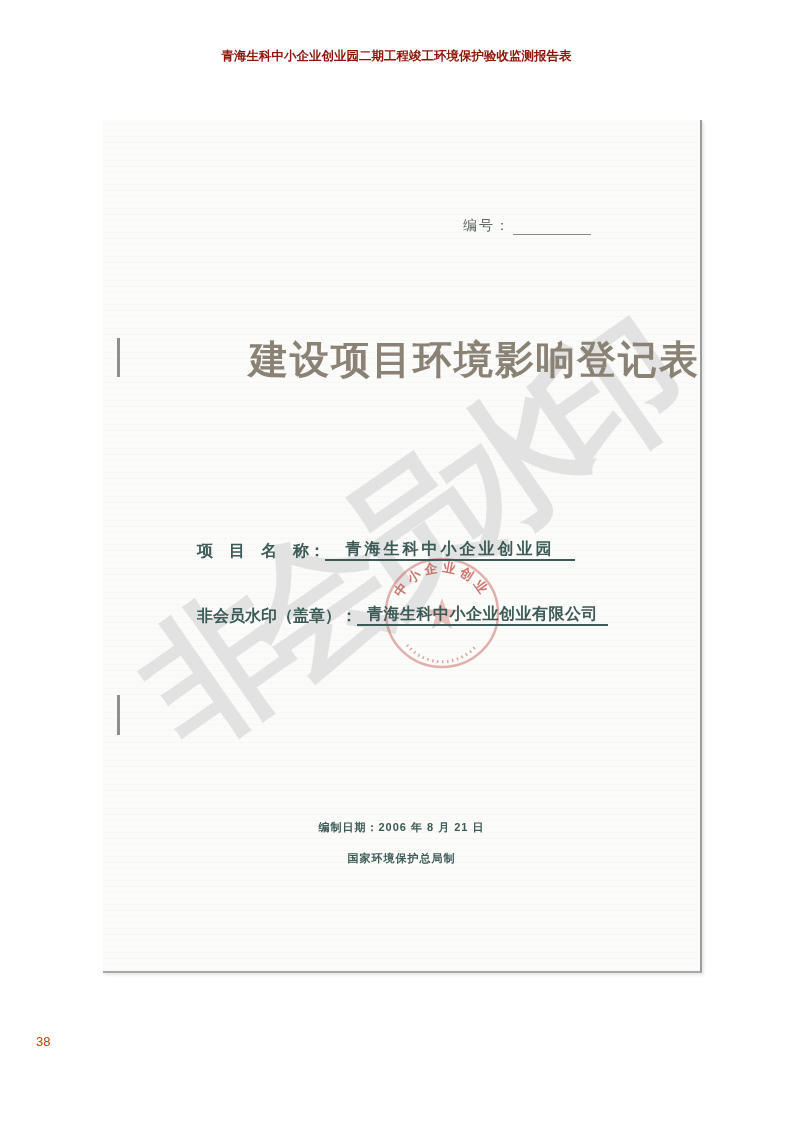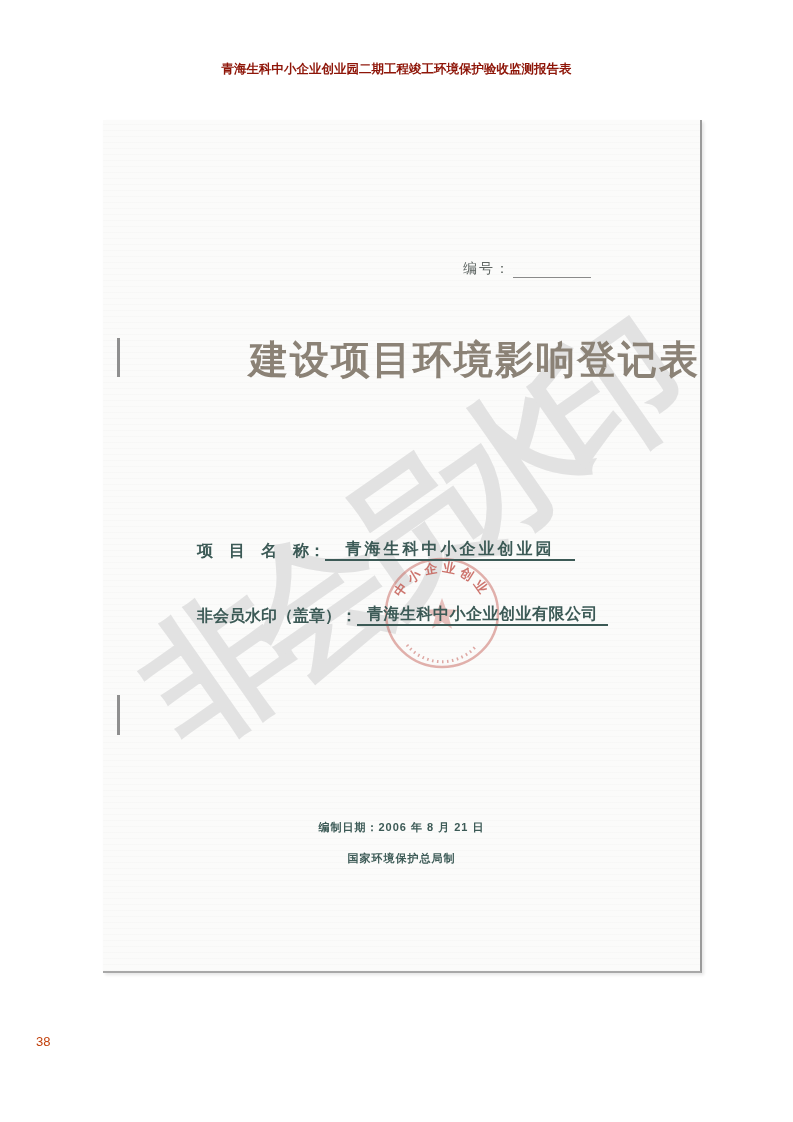--- a/index.html
+++ b/index.html
@@ -2,21 +2,21 @@
 <html><head>
 <meta charset="utf-8">
 <style>
   html,body { margin:0; padding:0; }
   body {
     width:793px; height:1122px; position:relative; overflow:hidden;
     background:#ffffff;
     font-family:"Liberation Sans","DejaVu Sans",sans-serif;
   }
   .header-title {
-    position:absolute; top:61px; left:0; width:100%;
+    position:absolute; top:48px; left:0; width:100%;
     text-align:center; font-size:12.5px; font-weight:bold;
     color:#8e1508; letter-spacing:0px; z-index:3;
   }
   .scan-page {
     position:absolute; left:103px; top:120px; width:597px; height:851px;
     background:#fbfbfa;
     background-image:repeating-linear-gradient(0deg, rgba(150,150,150,0.035) 0 1px, transparent 1px 6px);
     border-right:2px solid #9b9b9b;
     border-bottom:2px solid #a8a8a8;
     box-shadow:2px 2px 3px rgba(0,0,0,0.10);
@@ -27,21 +27,21 @@
     line-height:150px; text-align:center; white-space:nowrap;
     font-size:145px; font-weight:bold; color:#e2e2e2; letter-spacing:-26px;
     transform:rotate(-35deg);
     z-index:0; user-select:none;
   }
   .bind-mark { position:absolute; left:14px; width:3px; background:#8f8f8f; z-index:2; }
   .mark-top { top:218px; height:39px; }
   .mark-bottom { top:575px; height:40px; }
   .serial-row {
     position:absolute; left:360px; top:97px; z-index:2;
-    font-size:14px; color:#5f6663; letter-spacing:2px;margin-top:43px;
+    font-size:14px; color:#5f6663; letter-spacing:2px;
   }
   .serial-line {
     display:inline-block; width:78px; height:15px; margin-left:2px;
     border-bottom:1.5px solid #8a8a8a; vertical-align:bottom;
   }
   .main-title {
     position:absolute; top:213px; left:0; width:100%; text-align:right;
     font-size:39px; font-weight:bold; color:#8b8276; letter-spacing:2px;
     font-family:"DejaVu Serif","Liberation Serif",serif;
     z-index:2;

